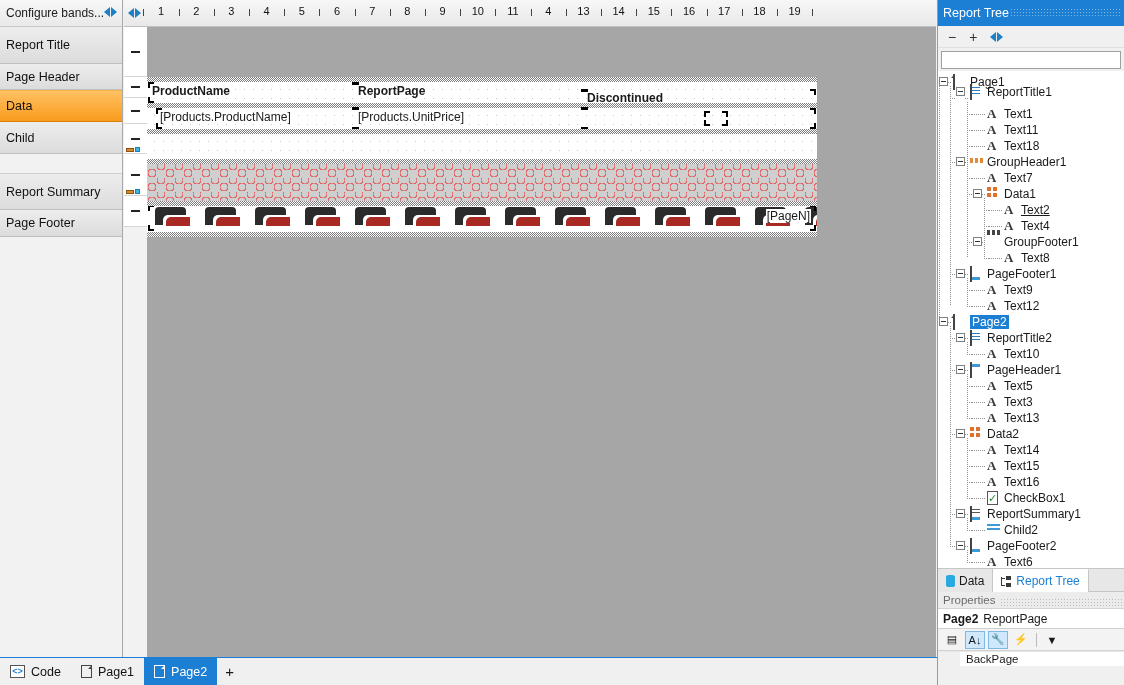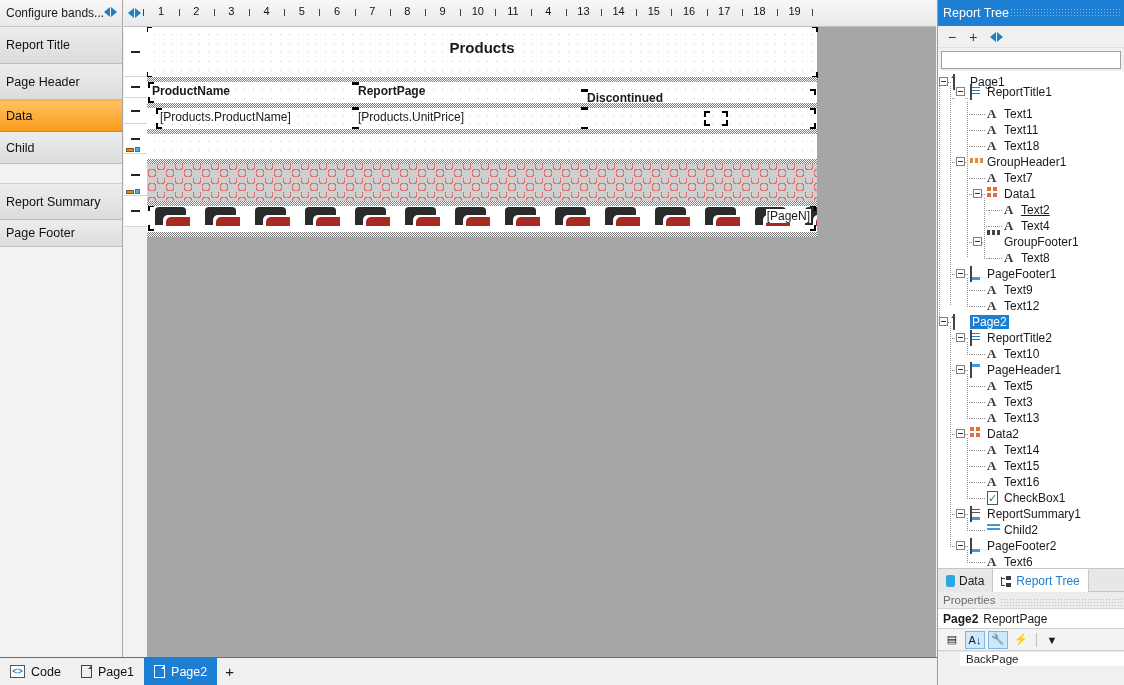--- a/index.html
+++ b/index.html
@@ -454,21 +454,21 @@
       <span>Configure bands...</span>
       <span class="arrows">
         <span class="tri-l"></span>
           <span class="tri-r"></span>
       </span>
     </div>
     <div id="band-list">
         <div class="band-item" style="height: 37px;">
           <span>Report Title</span>
         </div>
-        <div class="band-item" style="height: 36px;">
+        <div class="band-item" style="height: 26px;">
           <span>Page Header</span>
         </div>
         <div class="band-item sel" style="height: 32px;">
           <span>Data</span>
         </div>
         <div class="band-item" style="height: 32px;">
           <span>Child</span>
         </div>
         <div class="band-gap" style="height: 20px;"></div>
         <div class="band-item" style="height: 36px;">
@@ -630,29 +630,20 @@
           <span class="tick"></span>
         </div>
         <div class="rk" style="left: 688.2px;">
           <span class="tick"></span>
         </div>
       </div>
   </div>
 
   <div id="canvas-area">
 
-    <div class="bandbox" style="top:0px; height:50px;">
-      <div class="ctrl" style="left:0px; top:0px; width:670px; height:50px;">
-        <span class="brk tl"></span>
-          <span class="brk tr"></span>
-        <span class="brk bl"></span>
-          <span class="brk br"></span>
-        <div class="title-text">Products</div>
-      </div>
-    </div>
     <div class="band-sep" style="top:50px;"></div>
 
     <div class="bandbox" style="top:55px; height:21px;">
       <div class="ctrl" style="left:2px; top:1px; width:205px; height:19px;">
         <span class="brk tl"></span>
           <span class="brk bl"></span>
         <span class="lbl col-hdr">ProductName</span>
       </div>
       <div class="ctrl" style="left:208px; top:1px; width:228px; height:19px;">
         <span class="hdl" style="left:-3px; top:-1px;"></span>

